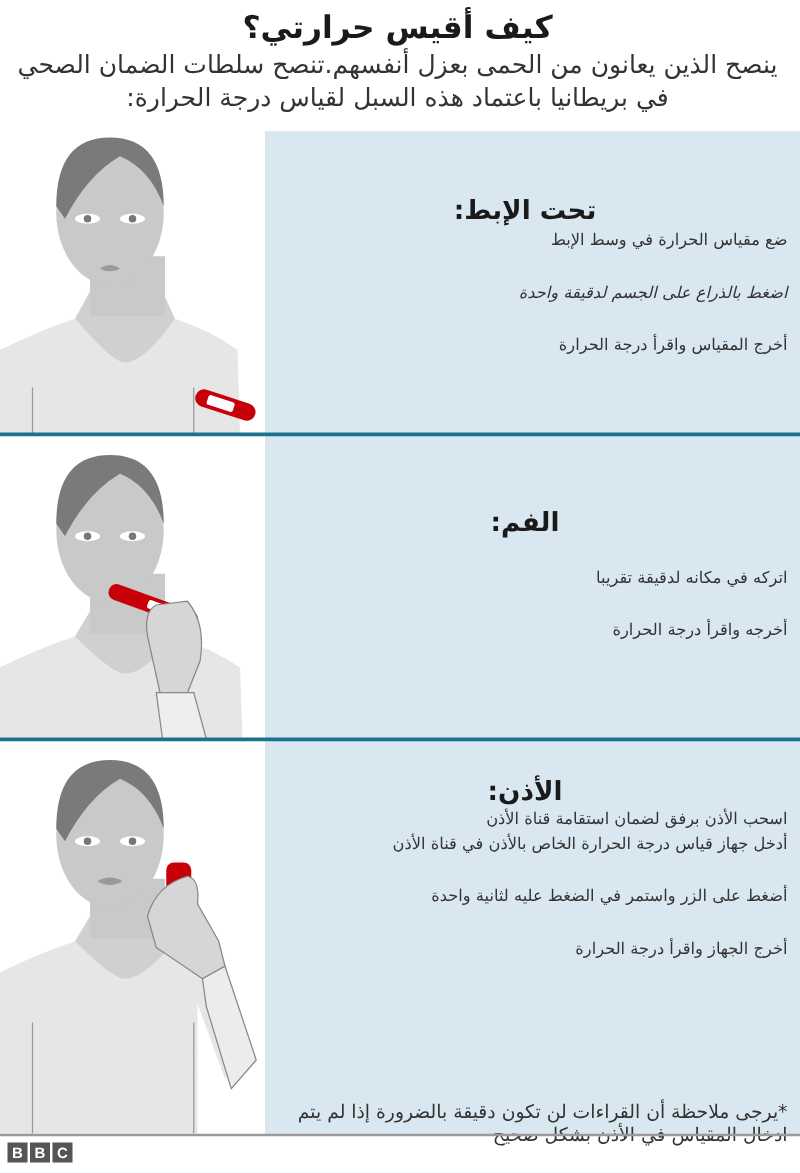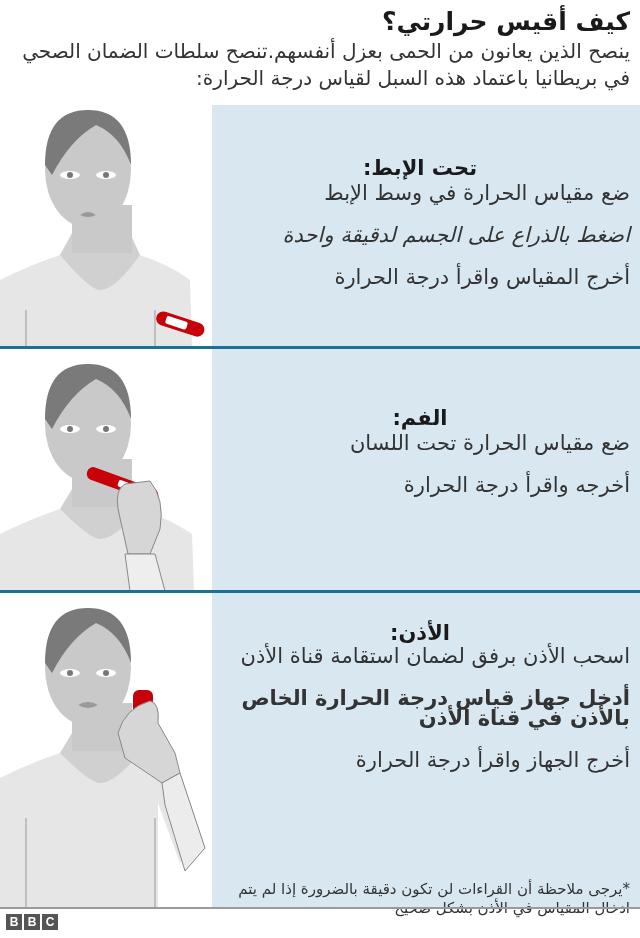--- a/index.html
+++ b/index.html
@@ -1,33 +1,33 @@
 <!DOCTYPE html>
 <html><head>
 <meta charset="utf-8">
 <style>
   * { margin: 0; padding: 0; box-sizing: border-box; }
   html, body { width: 640px; height: 938px; background: #ffffff; overflow: hidden; }
   body { position: relative; font-family: "DejaVu Sans", "Liberation Sans", sans-serif; color: #222; }
 
-  .header { position: absolute; top: 6px; right: 10px; left: 6px; direction: rtl; text-align: right; }
+  .header { position: absolute; top: 6px; right: 10px; left: 6px; direction: rtl; text-align: center; }
   .title { font-size: 25px; font-weight: bold; line-height: 32px; color: #1a1a1a; }
   .subtitle { font-size: 20px; line-height: 27px; color: #333; }
 
   .panel-bg { position: absolute; left: 212px; top: 105px; width: 428px; height: 803px; background: #d9e8f0; }
 
   .illu { position: absolute; left: 0; width: 212px; }
   .illu svg { display: block; }
 
   .divider { position: absolute; left: 0; width: 640px; height: 3px; background: #1b7290; }
   .bottom-line { position: absolute; left: 0; top: 907px; width: 640px; height: 2px; background: #9a9a9a; }
 
   .section { position: absolute; right: 10px; width: 420px; direction: rtl; text-align: right; }
   .section h2 { font-size: 21px; font-weight: bold; line-height: 26px; color: #1a1a1a; text-align: center; }
-  .section .step { font-size: 21px; line-height: 20px; color: #333; }
+  .section .step { font-size: 13px; line-height: 20px; color: #333; }
 
   .note { position: absolute; right: 10px; width: 420px; direction: rtl; text-align: right; font-size: 15px; line-height: 19px; color: #333; }
 
   .bbc { position: absolute; left: 6px; top: 914px; display: flex; gap: 2px; }
   .bbc span { width: 16px; height: 16px; background: #555; color: #fff; font-family: "Liberation Sans", sans-serif; font-weight: bold; font-size: 12px; line-height: 16px; text-align: center; }
 </style>
 </head>
 <body>
 
 <div class="header">
@@ -104,28 +104,29 @@
 
 <div class="section" style="top:155px;">
   <h2>تحت الإبط:</h2>
   <div class="step" style="margin-top:2px;">ضع مقياس الحرارة في وسط الإبط</div>
   <div class="step" style="margin-top:22px;font-style:italic;">اضغط بالذراع على الجسم لدقيقة واحدة</div>
   <div class="step" style="margin-top:22px;">أخرج المقياس واقرأ درجة الحرارة</div>
 </div>
 
 <div class="section" style="top:405px;">
   <h2>الفم:</h2>
-  <div class="step" style="margin-top:2px;">ضع مقياس الحرارة تحت اللسان</div>
+  <div class="step" style="margin-top:22px;">اتركه في مكانه لدقيقة تقريبا</div>
   <div class="step" style="margin-top:22px;">أخرجه واقرأ درجة الحرارة</div>
 </div>
 
 <div class="section" style="top:620px;">
   <h2>الأذن:</h2>
   <div class="step" style="margin-top:0px;">اسحب الأذن برفق لضمان استقامة قناة الأذن</div>
-  <div class="step" style="margin-top:22px;font-weight:bold;">أدخل جهاز قياس درجة الحرارة الخاص بالأذن في قناة الأذن</div>
+  <div class="step" style="">أدخل جهاز قياس درجة الحرارة الخاص بالأذن في قناة الأذن</div>
+  <div class="step" style="margin-top:22px;">أضغط على الزر واستمر في الضغط عليه لثانية واحدة</div>
   <div class="step" style="margin-top:22px;">أخرج الجهاز واقرأ درجة الحرارة</div>
 </div>
 
 <div class="note" style="top:880px;">*يرجى ملاحظة أن القراءات لن تكون دقيقة بالضرورة إذا لم يتم ادخال المقياس في الأذن بشكل صحيح</div>
 
 <div class="bottom-line"></div>
 
 <div class="bbc">
   <span>B</span>
   <span>B</span>

